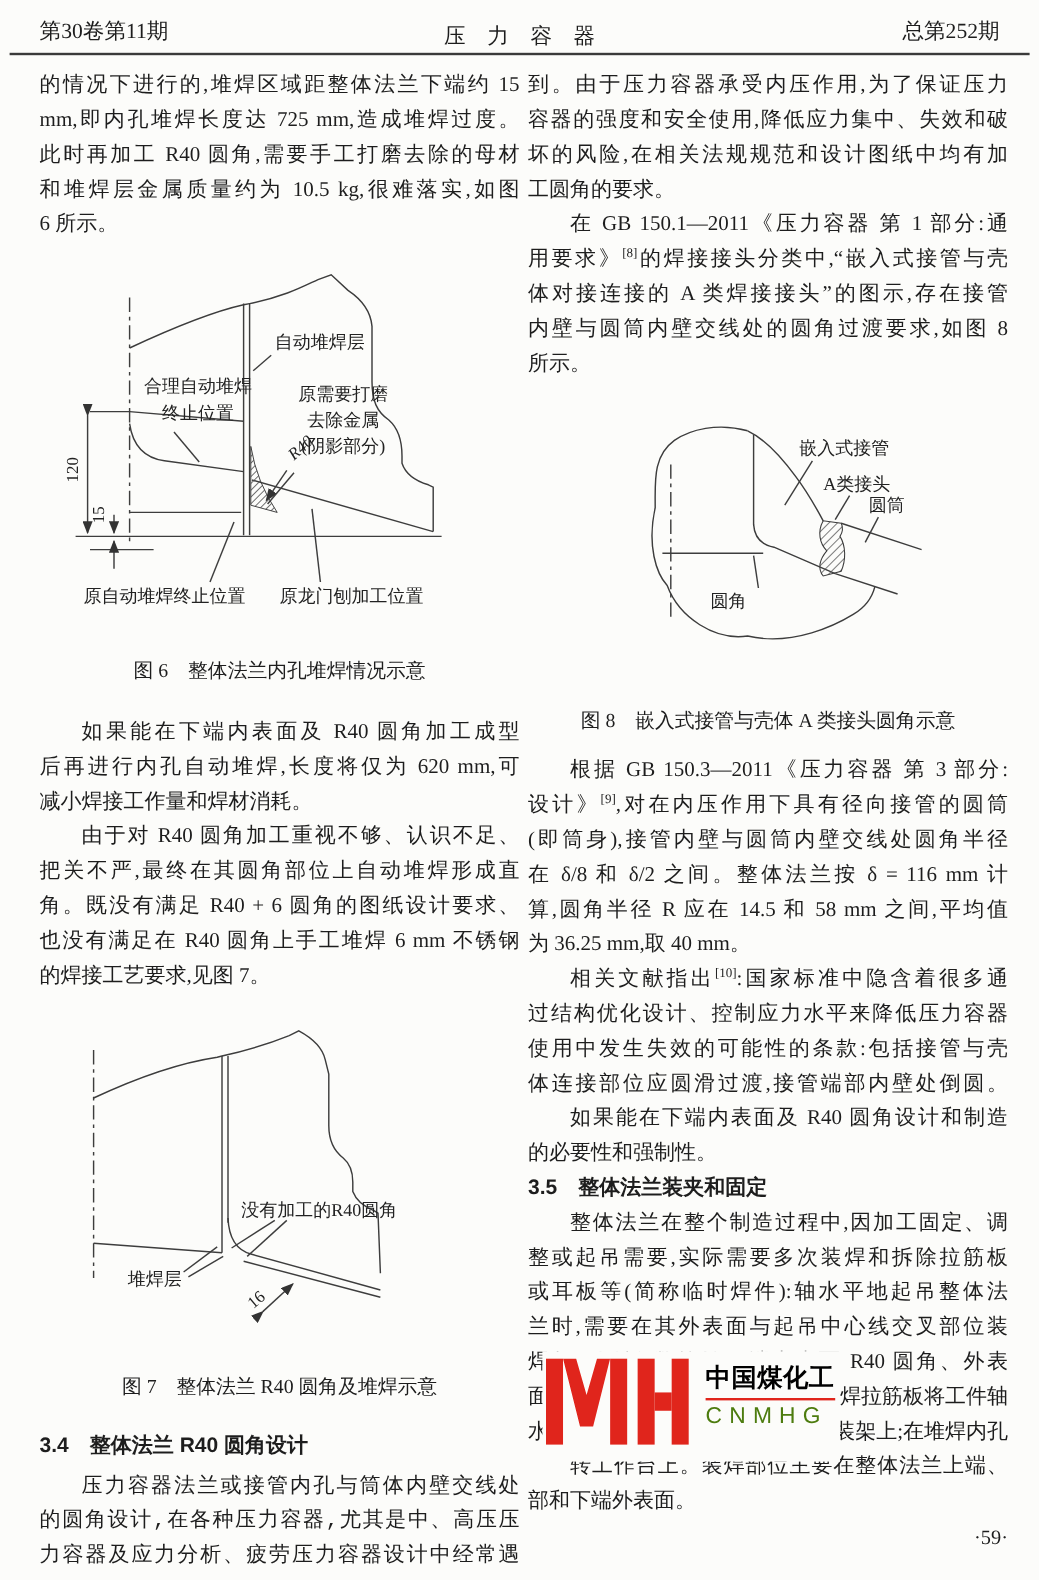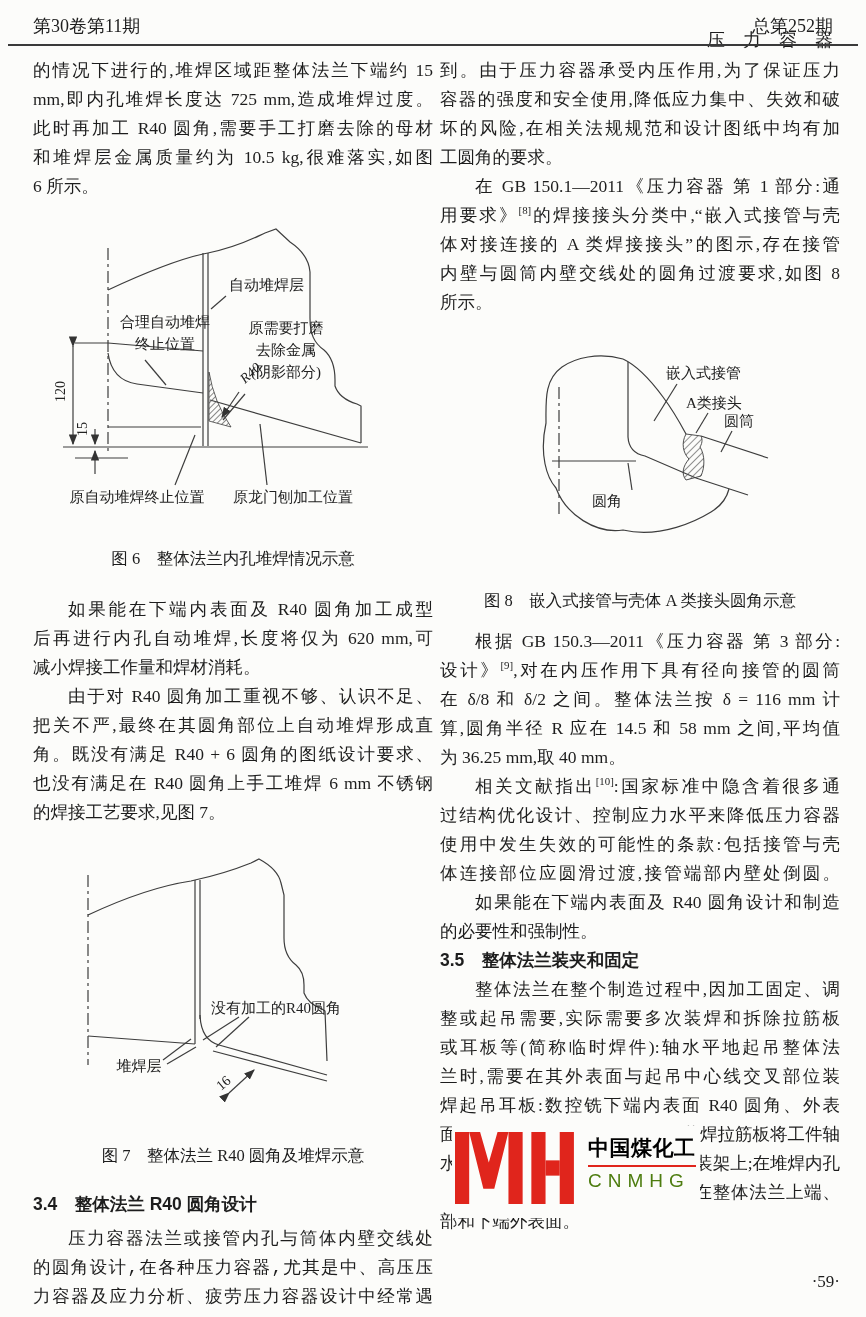--- a/index.html
+++ b/index.html
@@ -1,21 +1,21 @@
 <!DOCTYPE html>
 <html><head>
 <meta charset="utf-8">
 <style>
   html,body{margin:0;padding:0;background:#e8e8e6;}
   .page{position:relative;width:866px;height:1317px;margin:0 auto;background:#fcfcfa;
         font-family:"Liberation Serif","DejaVu Serif",serif;color:#1d1d1d;overflow:hidden;}
   
   .hdr{position:absolute;top:14px;left:33px;width:800px;height:24px;font-size:18px;}
   .hdr .hl{position:absolute;left:0;top:0;}
-  .hdr .hc{position:absolute;left:0;right:0;top:14px;text-align:right;}
+  .hdr .hc{position:absolute;left:0;right:0;top:4px;text-align:center;}
   .hdr .hr{position:absolute;right:0;top:0;}
   .rule{position:absolute;top:44px;left:8px;width:850px;height:2px;background:#3a3a3a;}
   
   .col{position:absolute;top:56px;width:400px;font-size:17.5px;line-height:29px;}
   .col.left{left:33px;}
   .col.right{left:440px;}
   .para .line{height:29px;overflow:hidden;text-align:justify;text-align-last:justify;}
   .para .line.last{text-align-last:left;}
   .para.jlast .line.last{text-align-last:justify;}
   .para.indent .line:first-child{text-indent:2em;}
@@ -112,21 +112,21 @@
         <div class="line last">减小焊接工作量和焊材消耗。</div>
       </div>
     <div class="para indent">
         <div class="line">由于对 R40 圆角加工重视不够、认识不足、</div>
         <div class="line">把关不严,最终在其圆角部位上自动堆焊形成直</div>
         <div class="line">角。既没有满足 R40 + 6 圆角的图纸设计要求、</div>
         <div class="line">也没有满足在 R40 圆角上手工堆焊 6 mm 不锈钢</div>
         <div class="line last">的焊接工艺要求,见图 7。</div>
       </div>
 
-    <figure style="margin-top:16px;text-align:right;">
+    <figure style="margin-top:16px;">
       <svg width="390" height="280" viewBox="0 0 390 280">
         <g fill="none" stroke="#3d3d3d" stroke-width="1.2">
           <line x1="45" y1="32" x2="45" y2="222" stroke-dasharray="12 4 3 4"></line>
           <path d="M45,72 C92,50 128,41 148,38 L152,37 C180,31 198,24 208,20 L216,16 C229,23 236,31 238,40 L241,52 L241,95 C241,108 245,116 253,122 C259,127 261,134 261,142 L261,150 C264,158 271,163 279,166 L282,168 L284,218"></path>
           <line x1="152" y1="37" x2="152" y2="201"></line>
           <line x1="157" y1="37" x2="157" y2="176"></line>
           <path d="M45,193 L152,201"></path>
           <path d="M157,172 Q158,197 176,202"></path>
           <path d="M176,202 L284,232"></path>
           <path d="M170,208 L284,238"></path>
@@ -193,20 +193,21 @@
         <text x="206" y="59">A类接头</text>
         <text x="244" y="77">圆筒</text>
         <text x="112" y="157">圆角</text>
       </svg>
     </figure>
     <div class="caption" style="margin-top:14px;">图 8　嵌入式接管与壳体 A 类接头圆角示意</div>
 
     <div class="para indent" style="margin-top:14px;">
       <div class="line">根据 GB 150.3—2011《压力容器 第 3 部分:</div>
       <div class="line"><span>设计》</span><sup>[9]</sup><span>,对在内压作用下具有径向接管的圆筒</span></div>
+      <div class="line">(即筒身),接管内壁与圆筒内壁交线处圆角半径</div>
       <div class="line">在 δ/8 和 δ/2 之间。整体法兰按 δ = 116 mm 计</div>
       <div class="line">算,圆角半径 R 应在 14.5 和 58 mm 之间,平均值</div>
       <div class="line last">为 36.25 mm,取 40 mm。</div>
     </div>
 
     <div class="para indent jlast">
       <div class="line" style="text-indent:2em;"><span>相关文献指出</span><sup>[10]</sup><span>:国家标准中隐含着很多通</span></div>
       <div class="line">过结构优化设计、控制应力水平来降低压力容器</div>
       <div class="line">使用中发生失效的可能性的条款:包括接管与壳</div>
       <div class="line last">体连接部位应圆滑过渡,接管端部内壁处倒圆。</div>

